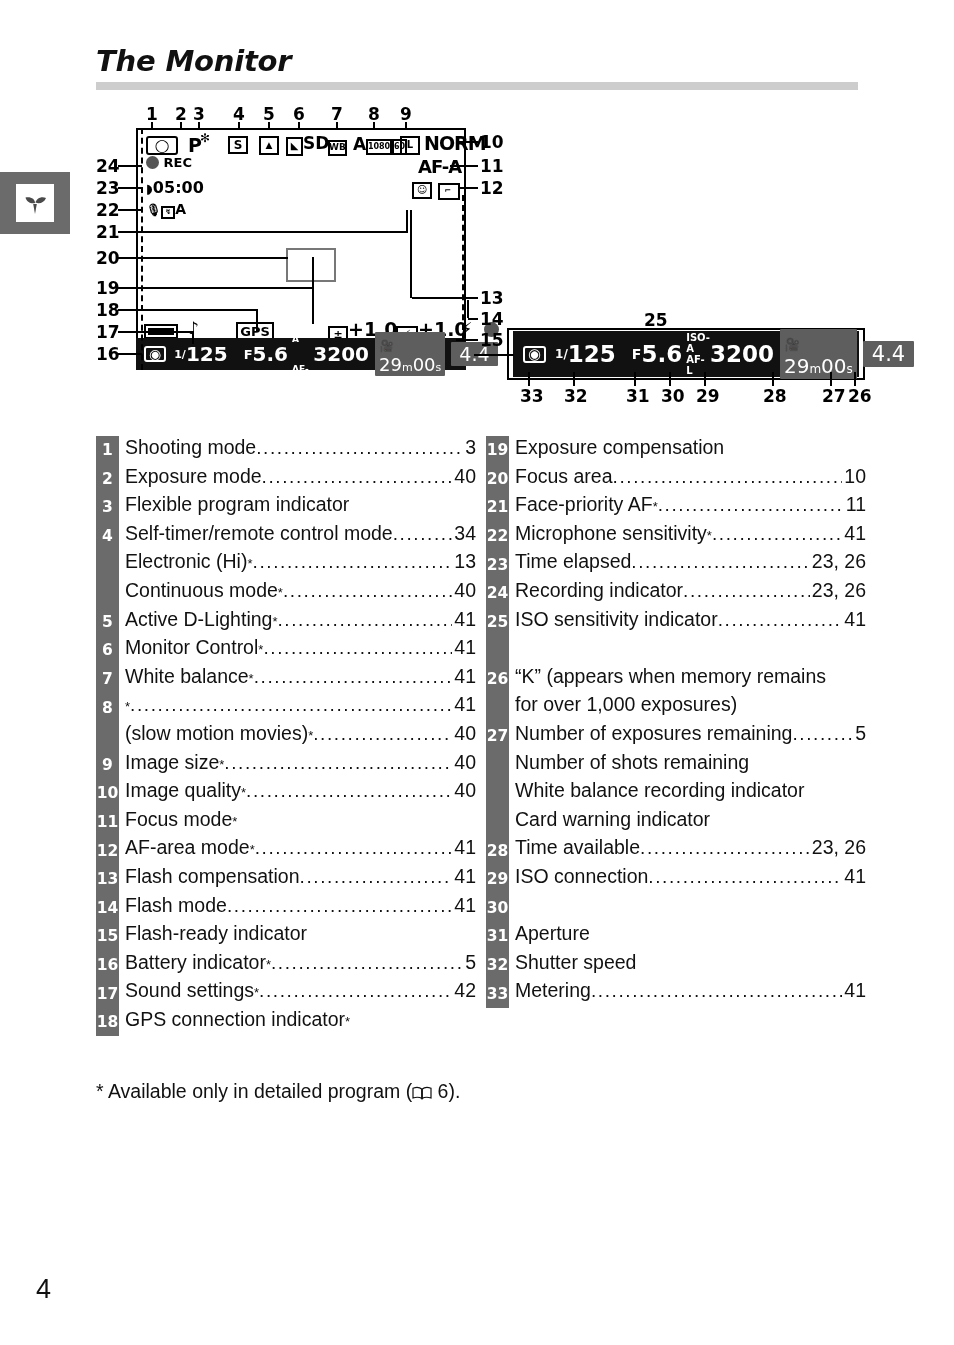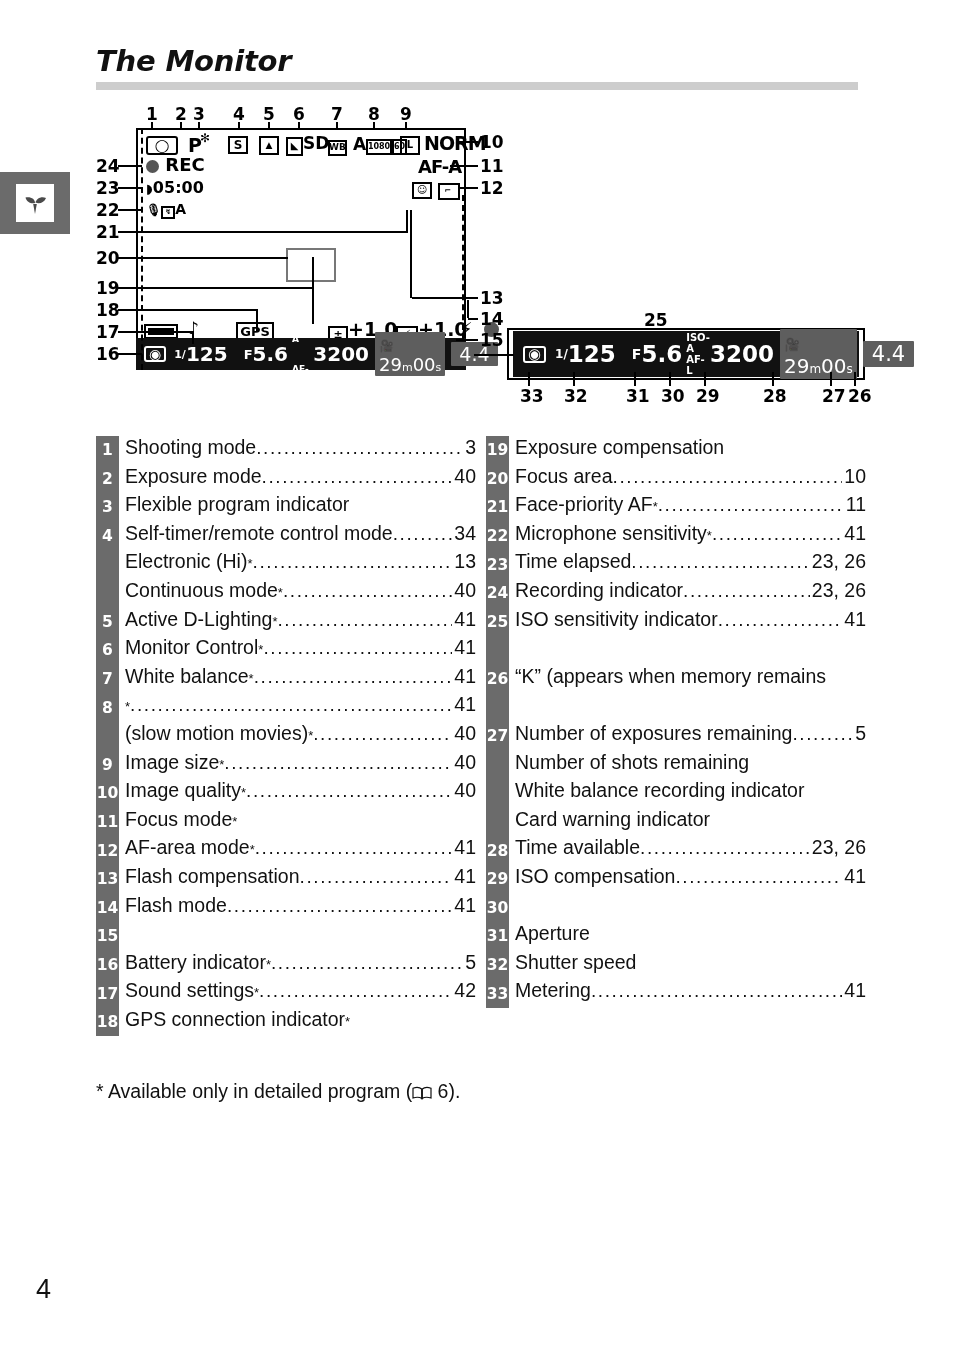--- a/index.html
+++ b/index.html
@@ -180,21 +180,21 @@
   <div class="disp" style="left:328px;top:34px;font-size:19px;letter-spacing:-1px;">NORM</div>
 
   <div class="disp" style="left:322px;top:58px;font-size:18px;letter-spacing:-1px;">AF-A</div>
   <div class="disp" style="left:316px;top:80px;">
     <span class="box-ic" style="width:20px;height:17px;font-size:10px;">☺</span>
   </div>
   <div class="disp" style="left:342px;top:80px;">
     <span class="box-ic" style="width:22px;height:17px;font-size:8px;border-style:solid;">⌐&nbsp;</span>
   </div>
 
-  <div class="disp" style="left:50px;top:56px;font-size:18px;">
+  <div class="disp" style="left:50px;top:56px;font-size:13px;">
     <span style="display:inline-block;width:13px;height:13px;background:#555;border-radius:50%;vertical-align:-2px;"></span>
     <span>REC</span>
   </div>
   <div class="disp" style="left:50px;top:80px;font-size:16px;">
     <span style="font-size:13px;">◗</span><span>05:00</span>
   </div>
   <div class="disp" style="left:50px;top:102px;font-size:14px;">
     <span style="font-size:12px;">🎙</span><span class="box-ic" style="width:14px;height:13px;font-size:7px;">↯</span><span>A</span>
   </div>
 
@@ -471,20 +471,23 @@
       <div class="lrow">
         <div class="badge">14</div>
         <div class="ltext">
           <span class="lbl">Flash mode</span>
           <span class="dots">..........................................................................................</span>
           <span class="pg">41</span>
         </div>
       </div>
       <div class="lrow">
         <div class="badge">15</div>
+        <div class="ltext">
+          <span class="lbl">Flash-ready indicator</span>
+        </div>
       </div>
       <div class="lrow">
         <div class="badge">16</div>
         <div class="ltext">
           <span class="lbl">Battery indicator</span>
           <span class="ast">*</span>
           <span class="dots">..........................................................................................</span>
           <span class="pg">5</span>
         </div>
       </div>
@@ -566,20 +569,23 @@
         <div class="badge blank">&nbsp;</div>
       </div>
       <div class="lrow">
         <div class="badge">26</div>
         <div class="ltext">
           <span class="lbl">“K” (appears when memory remains</span>
         </div>
       </div>
       <div class="lrow">
         <div class="badge blank">&nbsp;</div>
+        <div class="ltext">
+          <span class="lbl"> for over 1,000 exposures)</span>
+        </div>
       </div>
       <div class="lrow">
         <div class="badge">27</div>
         <div class="ltext">
           <span class="lbl">Number of exposures remaining</span>
           <span class="dots">..........................................................................................</span>
           <span class="pg">5</span>
         </div>
       </div>
       <div class="lrow">
@@ -604,21 +610,21 @@
         <div class="badge">28</div>
         <div class="ltext">
           <span class="lbl">Time available</span>
           <span class="dots">..........................................................................................</span>
           <span class="pg">23, 26</span>
         </div>
       </div>
       <div class="lrow">
         <div class="badge">29</div>
         <div class="ltext">
-          <span class="lbl">ISO compensation</span>
+          <span class="lbl">ISO connection</span>
           <span class="dots">..........................................................................................</span>
           <span class="pg">41</span>
         </div>
       </div>
       <div class="lrow">
         <div class="badge">30</div>
       </div>
       <div class="lrow">
         <div class="badge">31</div>
         <div class="ltext">

